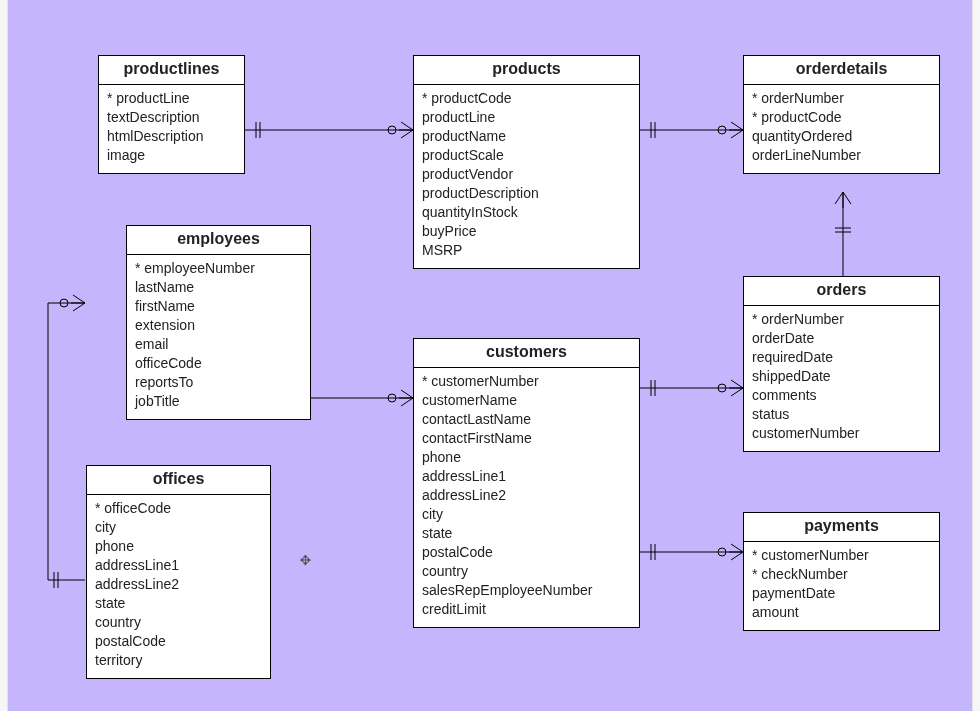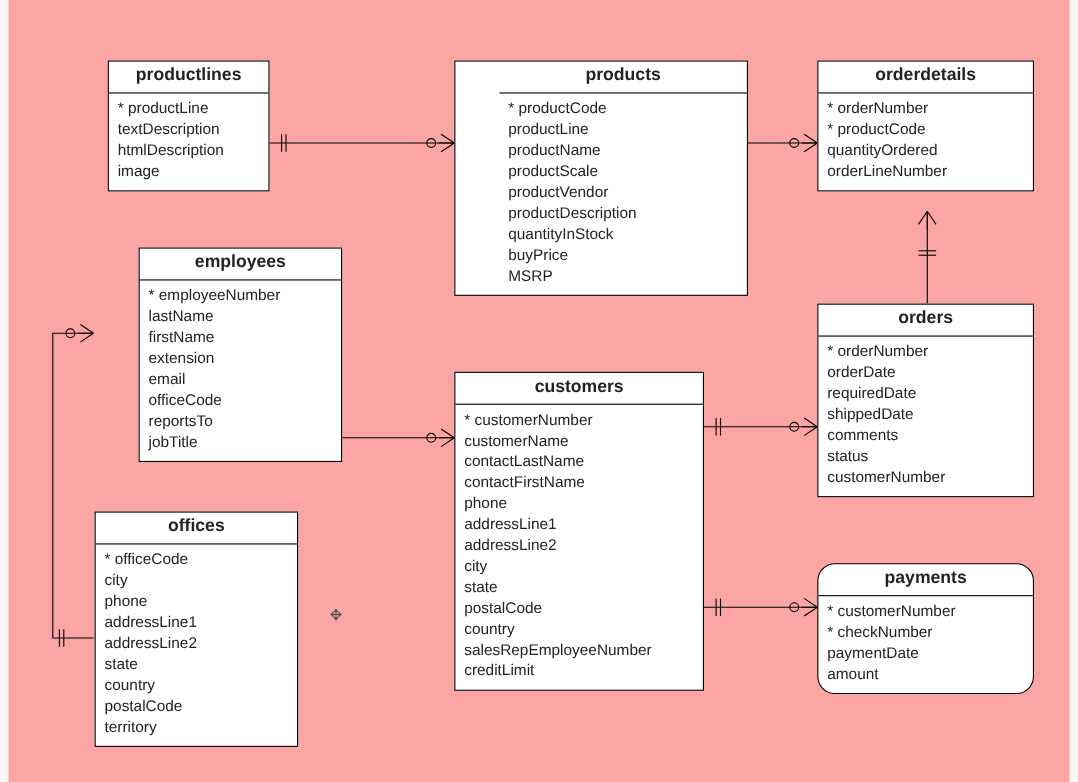--- a/index.html
+++ b/index.html
@@ -15,21 +15,21 @@
     width: 980px;
     height: 711px;
     background: #f6f6f6;
   }
   .sheet {
     position: absolute;
     left: 8px;
     top: 0;
     width: 964px;
     height: 711px;
-    background: #fca5a5;
+    background: #c4b5fd;
     box-shadow: 0 0 0 1px #e3e3e3;
     overflow: hidden;
   }
   svg.lines {
     position: absolute;
     left: 0; top: 0;
     width: 964px; height: 711px;
     pointer-events: none;
   }
   .entity {
@@ -131,21 +131,21 @@
     <div class="entity" style="left:90px; top:55px; width:145px;">
       <div class="title">productlines</div>
       <div class="cols">
         <div class="col">* productLine</div>
         <div class="col">  textDescription</div>
         <div class="col">  htmlDescription</div>
         <div class="col">  image</div>
       </div>
     </div>
 
-    <div class="entity" style="left:405px; top:55px; width:225px;padding-left:40px;">
+    <div class="entity" style="left:405px; top:55px; width:225px;">
       <div class="title">products</div>
       <div class="cols">
         <div class="col">* productCode</div>
         <div class="col">  productLine</div>
         <div class="col">  productName</div>
         <div class="col">  productScale</div>
         <div class="col">  productVendor</div>
         <div class="col">  productDescription</div>
         <div class="col">  quantityInStock</div>
         <div class="col">  buyPrice</div>
@@ -217,21 +217,21 @@
         <div class="col">  phone</div>
         <div class="col">  addressLine1</div>
         <div class="col">  addressLine2</div>
         <div class="col">  state</div>
         <div class="col">  country</div>
         <div class="col">  postalCode</div>
         <div class="col">  territory</div>
       </div>
     </div>
 
-    <div class="entity" style="left:735px; top:512px; width:195px;border-radius:16px;">
+    <div class="entity" style="left:735px; top:512px; width:195px;">
       <div class="title">payments</div>
       <div class="cols">
         <div class="col">* customerNumber</div>
         <div class="col">* checkNumber</div>
         <div class="col">  paymentDate</div>
         <div class="col">  amount</div>
       </div>
     </div>
 
     <div class="cursor-move">✥</div>

